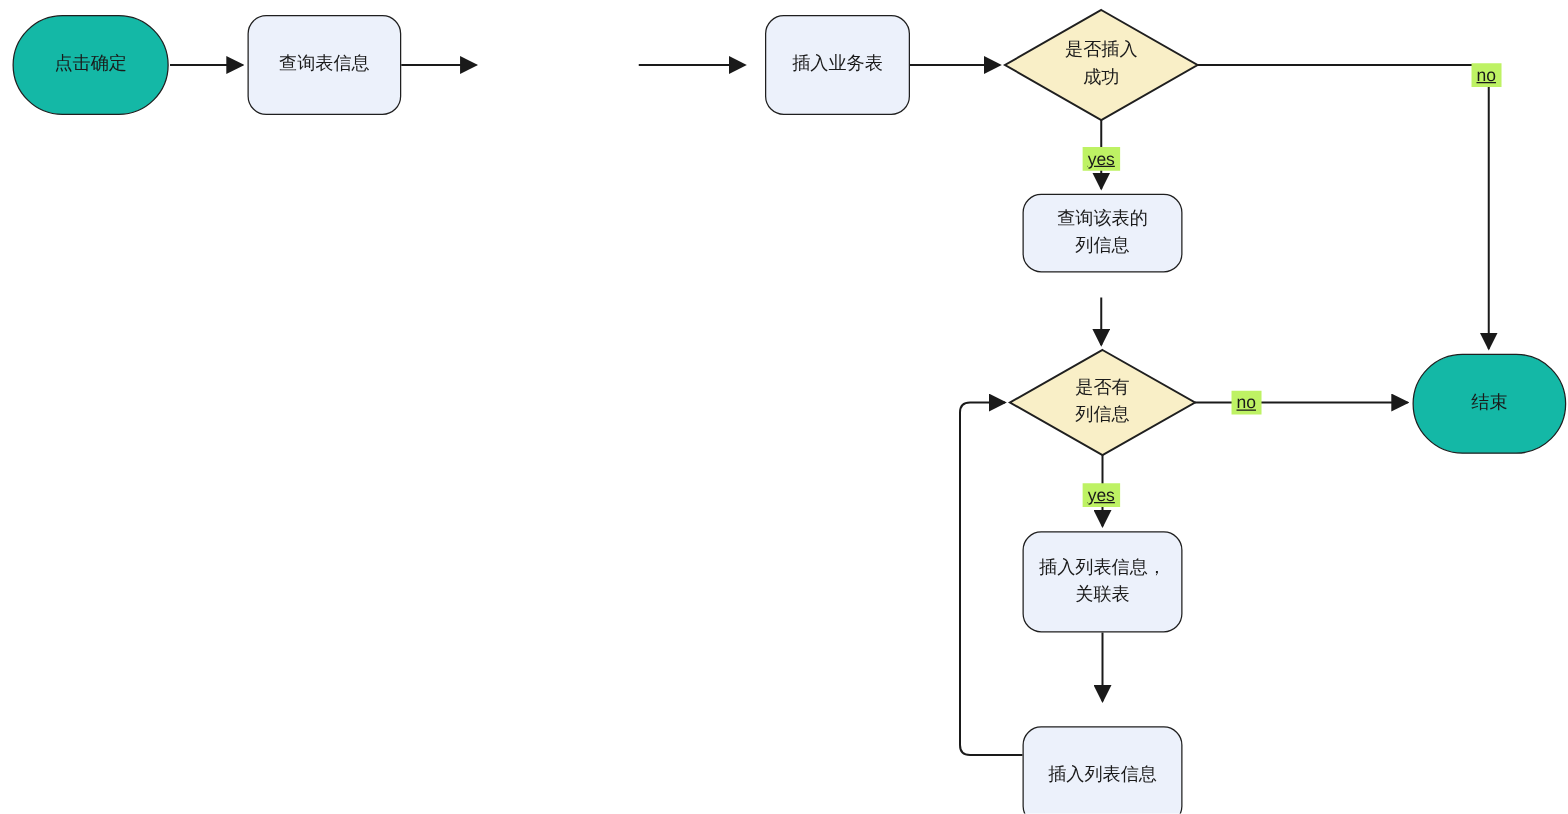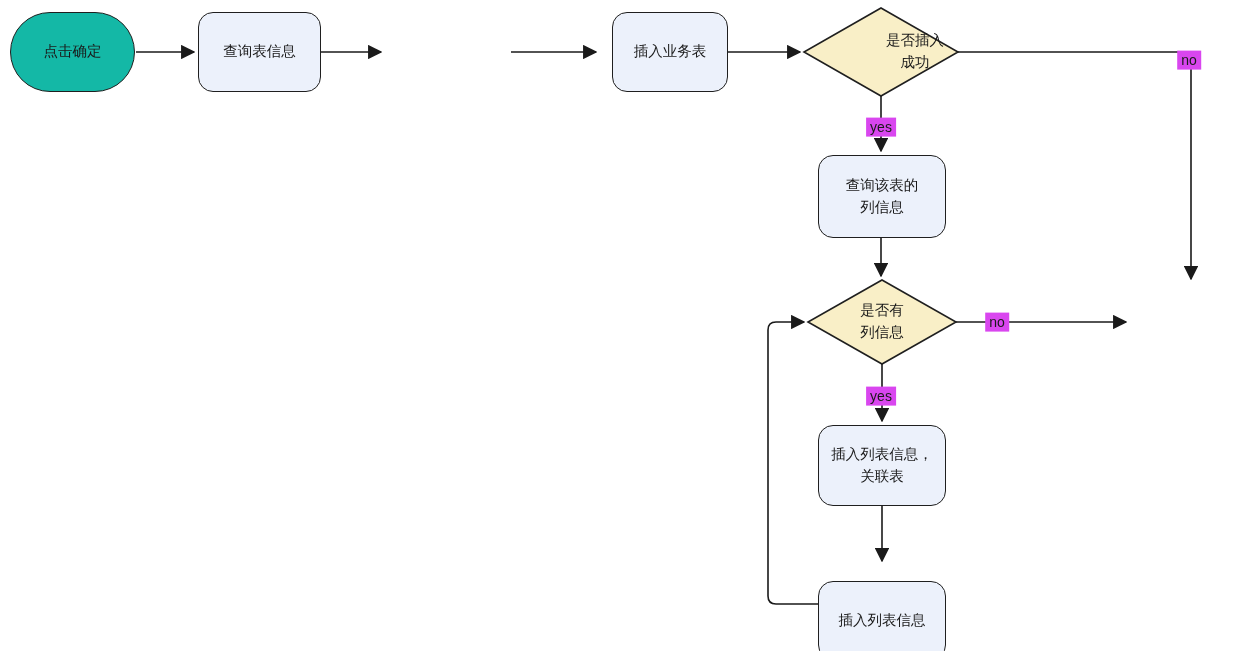--- a/index.html
+++ b/index.html
@@ -39,25 +39,26 @@
     transform:translate(-50%,-50%);
     text-align:center;
     font-size:14.5px;
     line-height:1.5;
     color:#1a1a1a;
     white-space:pre-line;
   }
   .edge-label{
     position:absolute;
     transform:translate(-50%,-50%);
-    background:#d946ef;
+    background:#bef264;
     padding:1px 4px;
     font-size:14px;
     line-height:1.2;
     color:#1a1a1a;
+    text-decoration:underline;
   }
 </style>
 </head>
 <body>
 
 <div class="canvas">
 
   <svg class="edges-layer" width="1254" height="651" viewBox="0 0 1254 651" xmlns="http://www.w3.org/2000/svg">
     <defs>
       <marker id="arrow" viewBox="0 0 10 10" refX="9" refY="5" markerWidth="9" markerHeight="9" orient="auto-start-reverse">
@@ -81,34 +82,35 @@
     <polygon points="882,280 956,322 882,364 808,322" stroke="#1f1f1f" stroke-width="1.6" fill="#f9efc7"></polygon>
   </svg>
 
   <div class="node terminal" style="left:10px;top:12px;width:125px;height:80px;">点击确定</div>
 
   <div class="node process" style="left:198px;top:12px;width:123px;height:80px;">查询表信息</div>
 
 
   <div class="node process" style="left:612px;top:12px;width:116px;height:80px;">插入业务表</div>
 
-  <div class="diamond-label" style="left:881px;top:52px;margin-left:34px;">是否插入
+  <div class="diamond-label" style="left:881px;top:52px;">是否插入
 成功</div>
 
-  <div class="node process" style="left:818px;top:155px;width:128px;height:83px;">查询该表的
+  <div class="node process" style="left:818px;top:155px;width:128px;height:63px;">查询该表的
 列信息</div>
 
   <div class="diamond-label" style="left:882px;top:322px;">是否有
 列信息</div>
 
   <div class="node process" style="left:818px;top:425px;width:128px;height:81px;">插入列表信息，
 关联表</div>
 
   <div class="node process" style="left:818px;top:581px;width:128px;height:79px;">插入列表信息</div>
 
+  <div class="node terminal" style="left:1130px;top:283px;width:123px;height:80px;">结束</div>
 
   <div class="edge-label" style="left:1189px;top:60px;">no</div>
 
   <div class="edge-label" style="left:881px;top:127px;">yes</div>
 
   <div class="edge-label" style="left:997px;top:322px;">no</div>
 
   <div class="edge-label" style="left:881px;top:396px;">yes</div>
 
 </div>

